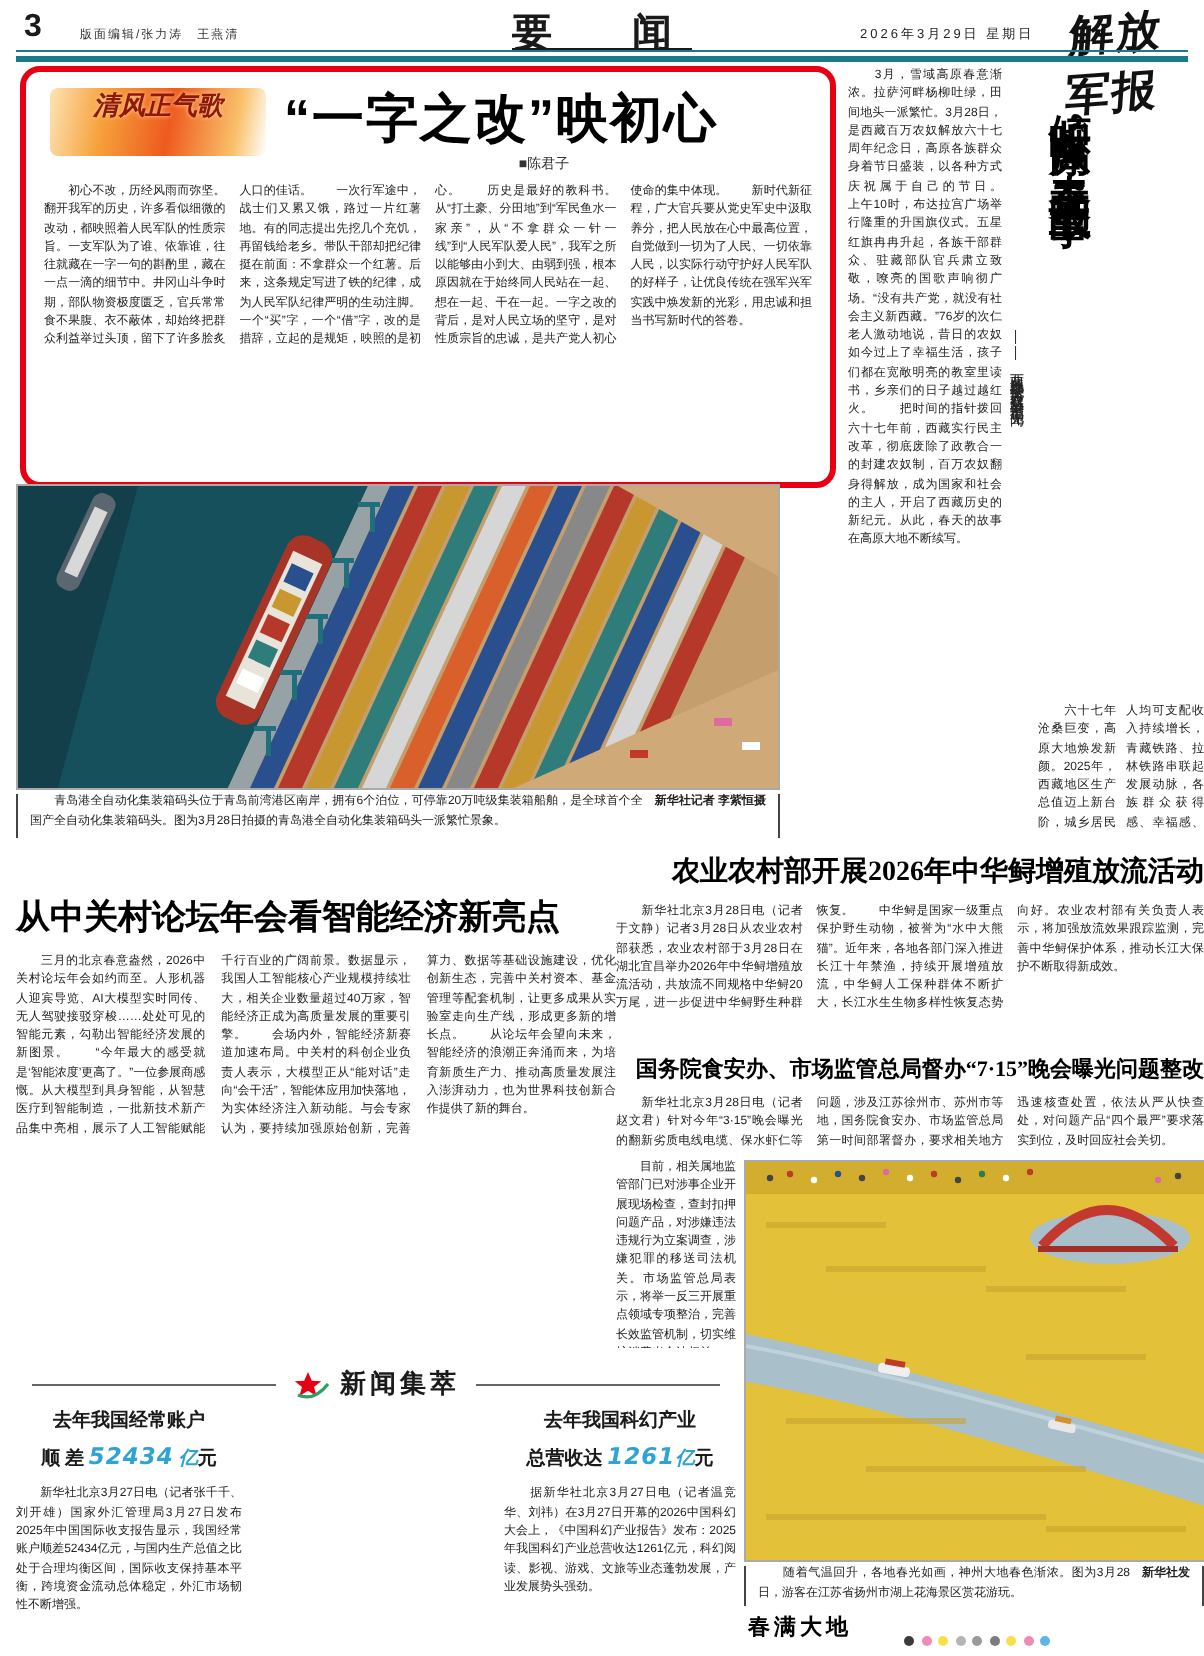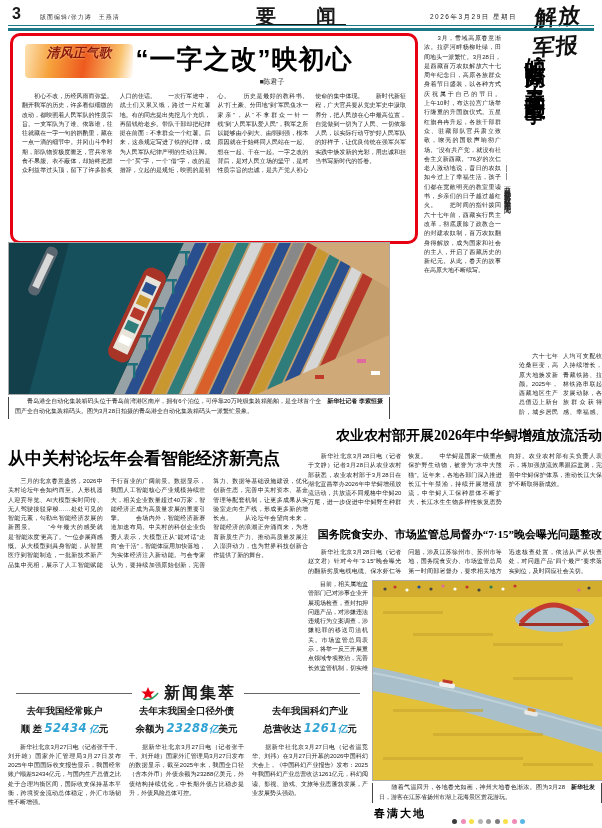--- a/index.html
+++ b/index.html
@@ -21,21 +21,21 @@
   .rule-thin{height:1px;background:#1b7a88;}
   .rule-thick{height:2.5px;background:#1b7a88;}
 
   
   .lead-box{left:10px;top:33px;width:402px;height:205px;border:3px solid #e60012;border-radius:10px;background:#fff;}
   .col-logo{left:12px;top:8px;width:108px;height:34px;border-radius:4px;
             background:linear-gradient(100deg,#fde3b5 0%,#f6a23c 25%,#ee5a1e 55%,#f9c06a 85%,#fff 100%);
             display:flex;align-items:flex-start;justify-content:center;
             font-family:"Liberation Serif",serif;font-weight:900;font-style:italic;
             font-size:13px;color:#8f1808;text-shadow:0 0 2px #ffd9a0;}
-  .lead-title{left:116px;top:6px;width:230px;text-align:center;font-size:26px;font-weight:900;letter-spacing:1px;color:#000;}
+  .lead-title{left:116px;top:6px;width:230px;text-align:right;font-size:26px;font-weight:900;letter-spacing:1px;color:#000;}
   .lead-byline{left:116px;top:41px;width:286px;text-align:center;font-size:7px;color:#333;}
   .lead-body{left:9px;top:56px;width:384px;height:140px;}
 
   
   .tibet-colA{left:424px;top:34px;width:77px;height:388px;}
   .tibet-title{left:521px;top:40px;height:320px;writing-mode:vertical-rl;
                font-family:"Liberation Serif",serif;font-size:21px;font-weight:900;letter-spacing:4px;color:#000;}
   .tibet-subtitle{left:502px;top:165px;height:255px;writing-mode:vertical-rl;font-size:7px;color:#222;letter-spacing:1px;}
   .tibet-bottom{left:519px;top:352px;width:83px;height:70px;}
 
@@ -45,21 +45,21 @@
            border-left:1.5px solid #444;border-right:1.5px solid #444;padding:0 6px;overflow:hidden;}
   .credit{font-weight:700;float:right;margin-left:6px;}
 
   
   .hl-sans{font-weight:900;text-align:left;color:#000;}
   .hl-serif{font-family:"Liberation Serif",serif;font-weight:900;text-align:right;color:#000;}
 
   
   .digest-bar{left:8px;top:683px;width:360px;display:flex;align-items:center;}
   .digest-bar .line{flex:1;height:1px;background:#666;margin:0 8px;}
-  .digest-title{font-family:"Liberation Serif",serif;font-weight:900;font-size:16px;letter-spacing:2px;margin-left:4px;}
+  .digest-title{font-family:"Liberation Serif",serif;font-weight:900;font-size:13px;letter-spacing:2px;margin-left:4px;}
   .brief-title{text-align:center;font-weight:900;font-size:9.5px;line-height:1.6;font-family:"Liberation Serif",serif;}
   .num{font-family:"DejaVu Sans",sans-serif;font-style:italic;font-weight:700;color:#2fa3d4;font-size:11.5px;letter-spacing:0.5px;}
   .unit{color:#2fa3d4;font-style:italic;font-weight:700;}
   .dots span.dot{display:inline-block;width:5px;height:5px;border-radius:50%;margin-right:3.5px;}
   .flower-title{font-family:"Liberation Serif",serif;font-weight:900;font-size:11px;letter-spacing:2px;color:#000;}
 </style>
 </head>
 <body>
 
 <div class="page">
@@ -230,27 +230,20 @@
   </div>
 
   <div class="abs" style="left:8px;top:704px;width:113px;">
     <div class="brief-title">
       <span>去年我国经常账户</span><br>
       <span>顺 差 </span><span class="num">52434</span><span class="unit"> 亿</span><span>元</span>
     </div>
     <div class="txt" style="margin-top:5px;height:82px;">　　新华社北京3月27日电（记者张千千、刘开雄）国家外汇管理局3月27日发布2025年中国国际收支报告显示，我国经常账户顺差52434亿元，与国内生产总值之比处于合理均衡区间，国际收支保持基本平衡，跨境资金流动总体稳定，外汇市场韧性不断增强。</div>
   </div>
 
-  <div class="abs" style="left:129px;top:704px;width:115px;">
-    <div class="brief-title">
-      <span>去年末我国全口径外债</span><br>
-      <span>余额为 </span><span class="num">23288</span><span class="unit">亿</span><span>美元</span>
-    </div>
-    <div class="txt" style="margin-top:5px;height:82px;">　　据新华社北京3月27日电（记者张千千、刘开雄）国家外汇管理局3月27日发布的数据显示，截至2025年末，我国全口径（含本外币）外债余额为23288亿美元，外债结构持续优化，中长期外债占比稳步提升，外债风险总体可控。</div>
-  </div>
 
   <div class="abs" style="left:252px;top:704px;width:116px;">
     <div class="brief-title">
       <span>去年我国科幻产业</span><br>
       <span>总营收达 </span><span class="num">1261</span><span class="unit">亿</span><span>元</span>
     </div>
     <div class="txt" style="margin-top:5px;height:82px;">　　据新华社北京3月27日电（记者温竞华、刘祎）在3月27日开幕的2026中国科幻大会上，《中国科幻产业报告》发布：2025年我国科幻产业总营收达1261亿元，科幻阅读、影视、游戏、文旅等业态蓬勃发展，产业发展势头强劲。</div>
   </div>
 
 </div>

